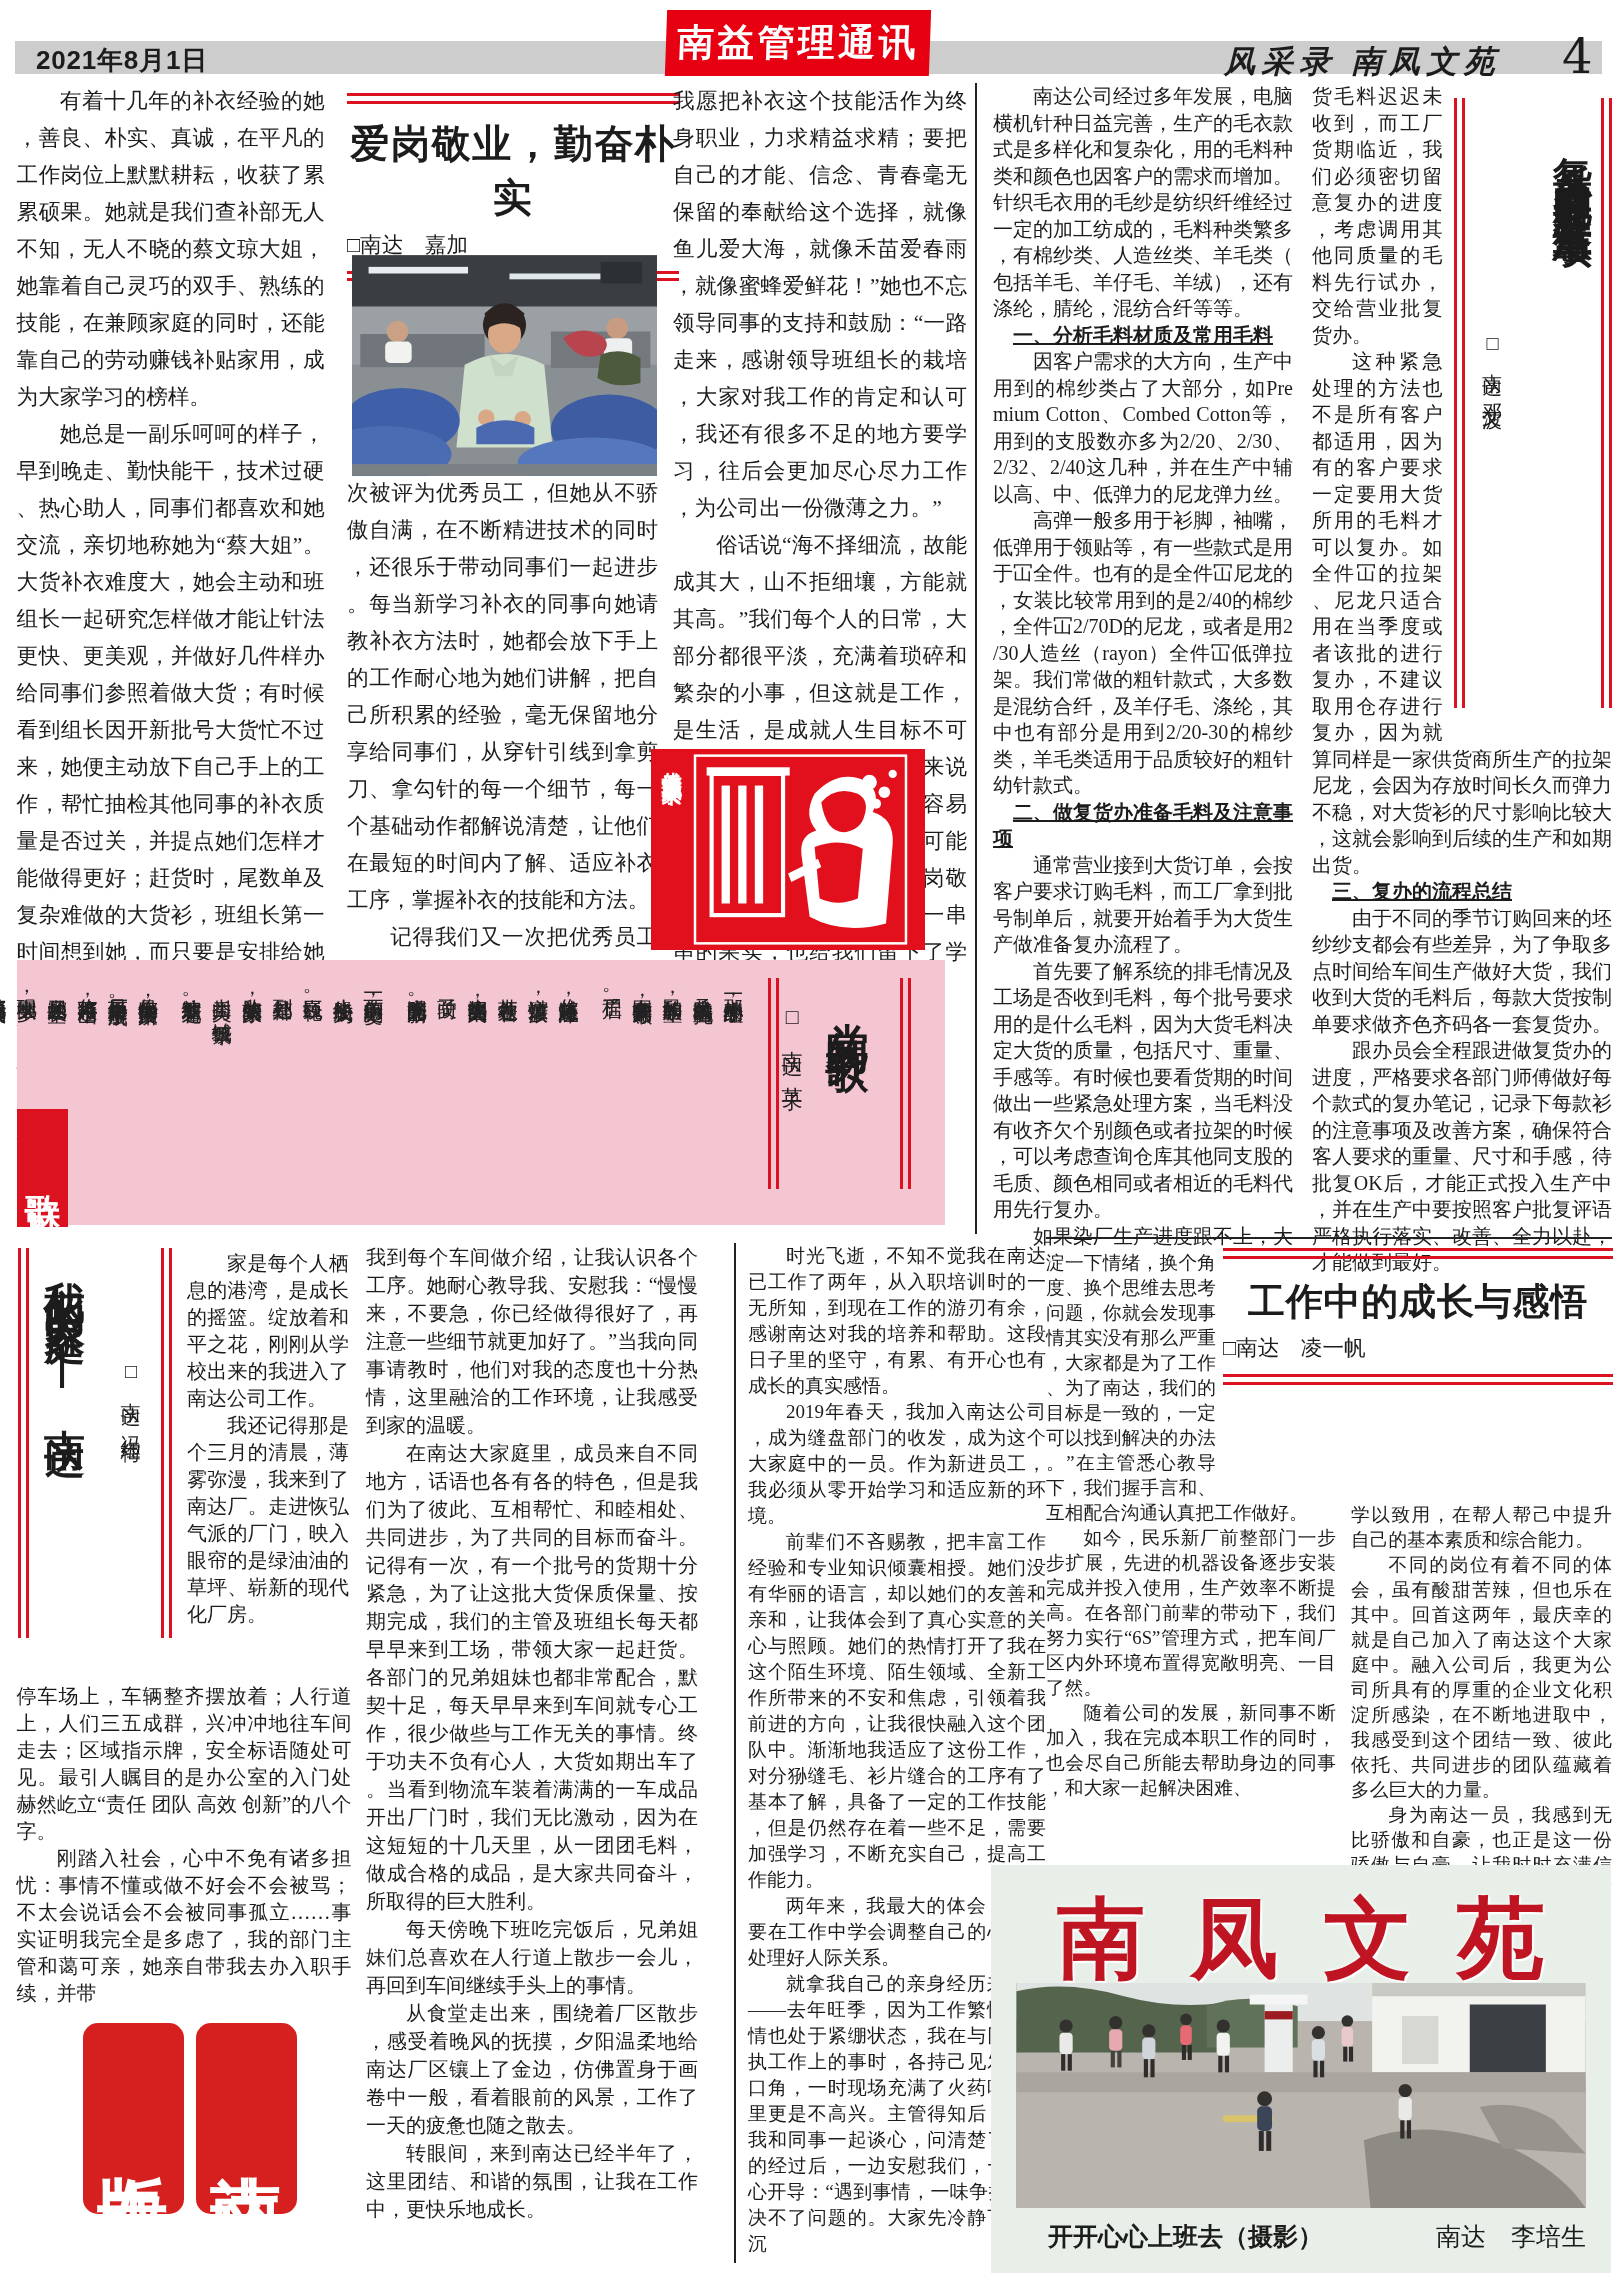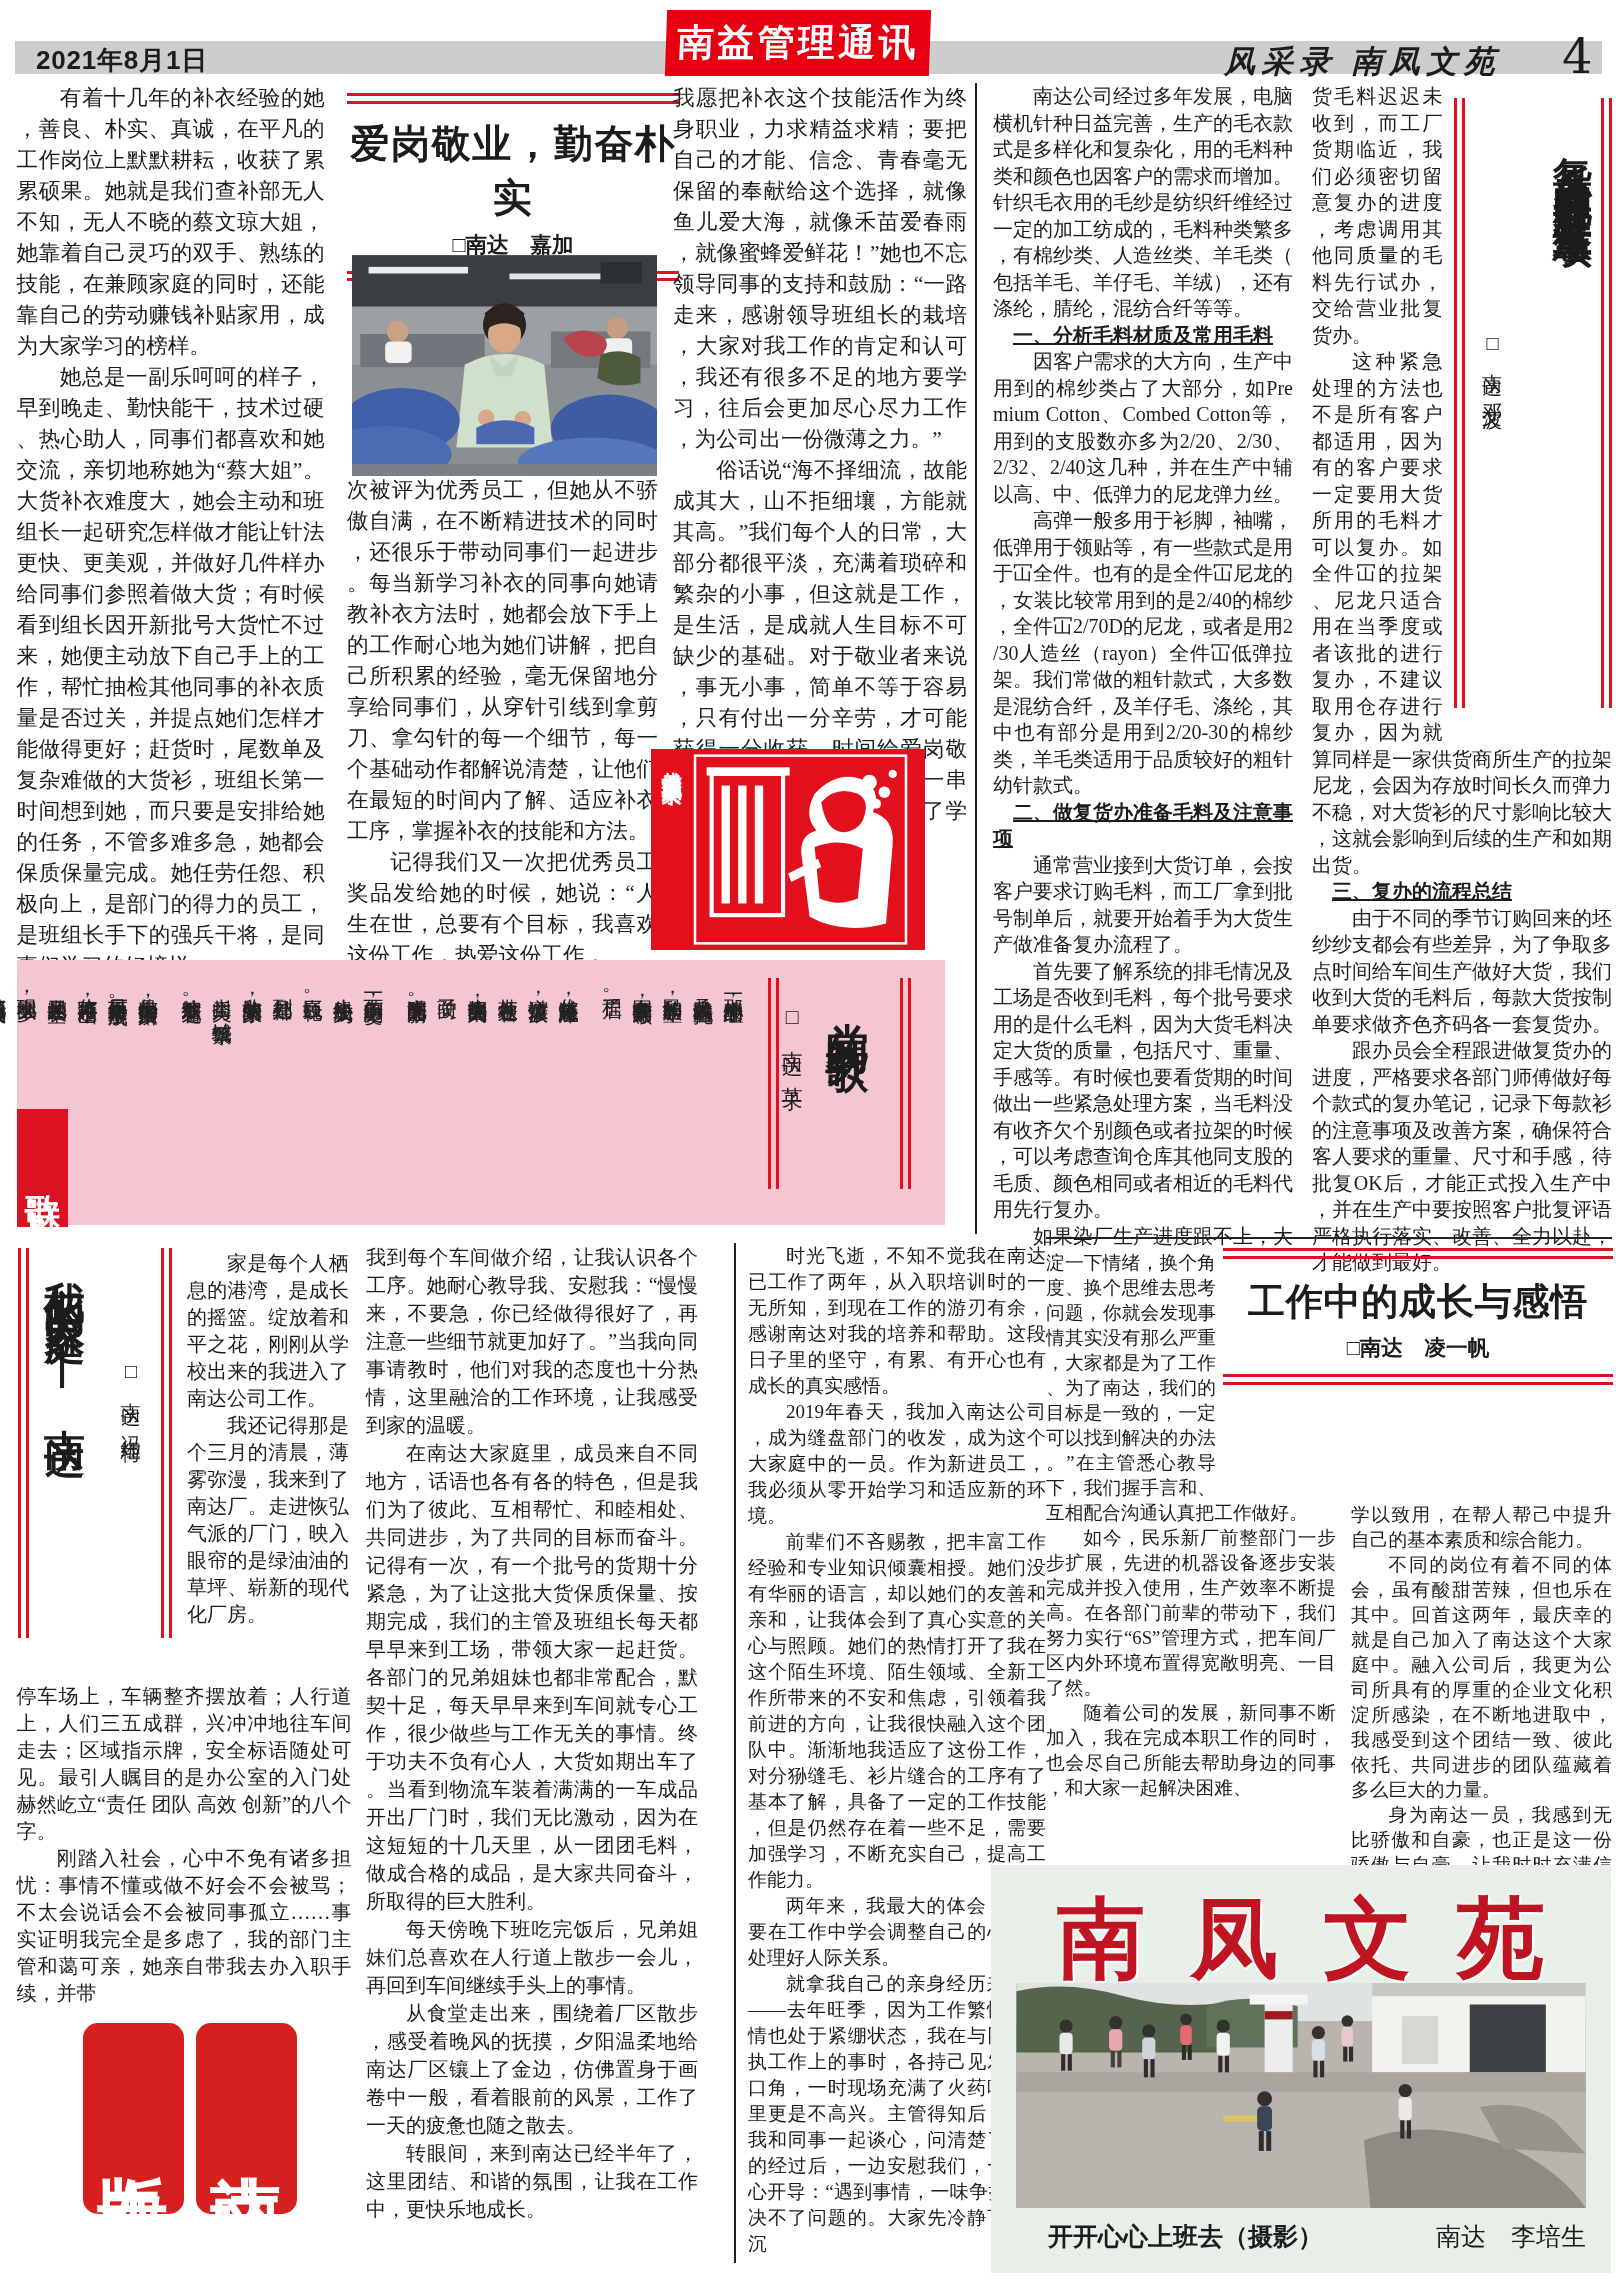--- a/index.html
+++ b/index.html
@@ -21,38 +21,38 @@
         display:flex;align-items:center;justify-content:center;font-size:37px;font-weight:900;letter-spacing:3.3px;
         font-family:"Liberation Serif","DejaVu Serif",serif;transform:skewX(-2deg);}
   .hsec{position:absolute;left:1224px;top:41px;font-size:31px;font-style:italic;font-weight:700;letter-spacing:6.6px;}
   .hpage{position:absolute;left:1562px;top:28px;font-size:48px;font-family:"DejaVu Serif","Liberation Serif",serif;}
 
   
   .col{position:absolute;text-align:justify;word-break:break-all;line-break:anywhere;}
   .np{margin:0;text-indent:2em;}
   .np.nc{text-indent:0;}
   .nh{margin:0;text-indent:1em;font-weight:900;font-family:"Liberation Sans","DejaVu Sans",sans-serif;text-decoration:underline;}
-  .f26{font-size:21.6px;line-height:31px;}
+  .f26{font-size:21.6px;line-height:37px;}
   .f24{font-size:20px;line-height:26.5px;}
   .f24b{font-size:20px;line-height:27px;}
   .f23{font-size:19px;line-height:26px;}
   .f22{font-size:18.7px;line-height:25px;}
 
   .dblrule{height:10.8px;border-top:3.3px solid var(--red);border-bottom:3.3px solid var(--red);}
   .vdbl{position:absolute;width:10.8px;border-left:3.3px solid var(--red);border-right:3.3px solid var(--red);}
   .vline{position:absolute;width:1.7px;background:#222;}
   .hline{position:absolute;height:1.7px;background:#222;}
 
   .vtext{writing-mode:vertical-rl;text-orientation:mixed;}
 
   
   .a1block{position:absolute;left:347px;top:93px;width:332px;}
   .a1title{font-size:39px;font-weight:900;font-family:"Liberation Sans","DejaVu Sans",sans-serif;
            text-align:center;letter-spacing:1.7px;margin:13.3px 0 5px 0;}
-  .bylineH{font-size:21.6px;text-align:center;font-family:"Liberation Sans","DejaVu Sans",sans-serif;font-weight:700;margin:5px 0 11.6px 0;}
+  .bylineH{font-size:21.6px;font-family:"Liberation Sans","DejaVu Sans",sans-serif;font-weight:400;margin:5px 0 11.6px 0;}
 
   
   .photo1{position:absolute;left:352px;top:255px;width:305px;height:221px;background:#7d8287;}
   .photo1 svg,{display:block;}
 
   
   .redbox{position:absolute;left:651px;top:749px;width:274px;height:201px;background:#e2101c;display:flex;}
   .redlabel{writing-mode:vertical-lr;text-orientation:upright;color:#fff;font-size:20px;font-weight:700;
             letter-spacing:1.7px;padding:6.6px 3.3px 6.6px 8.3px;font-family:"Liberation Sans","DejaVu Sans",sans-serif;}
   .redart{flex:1;position:relative;}

